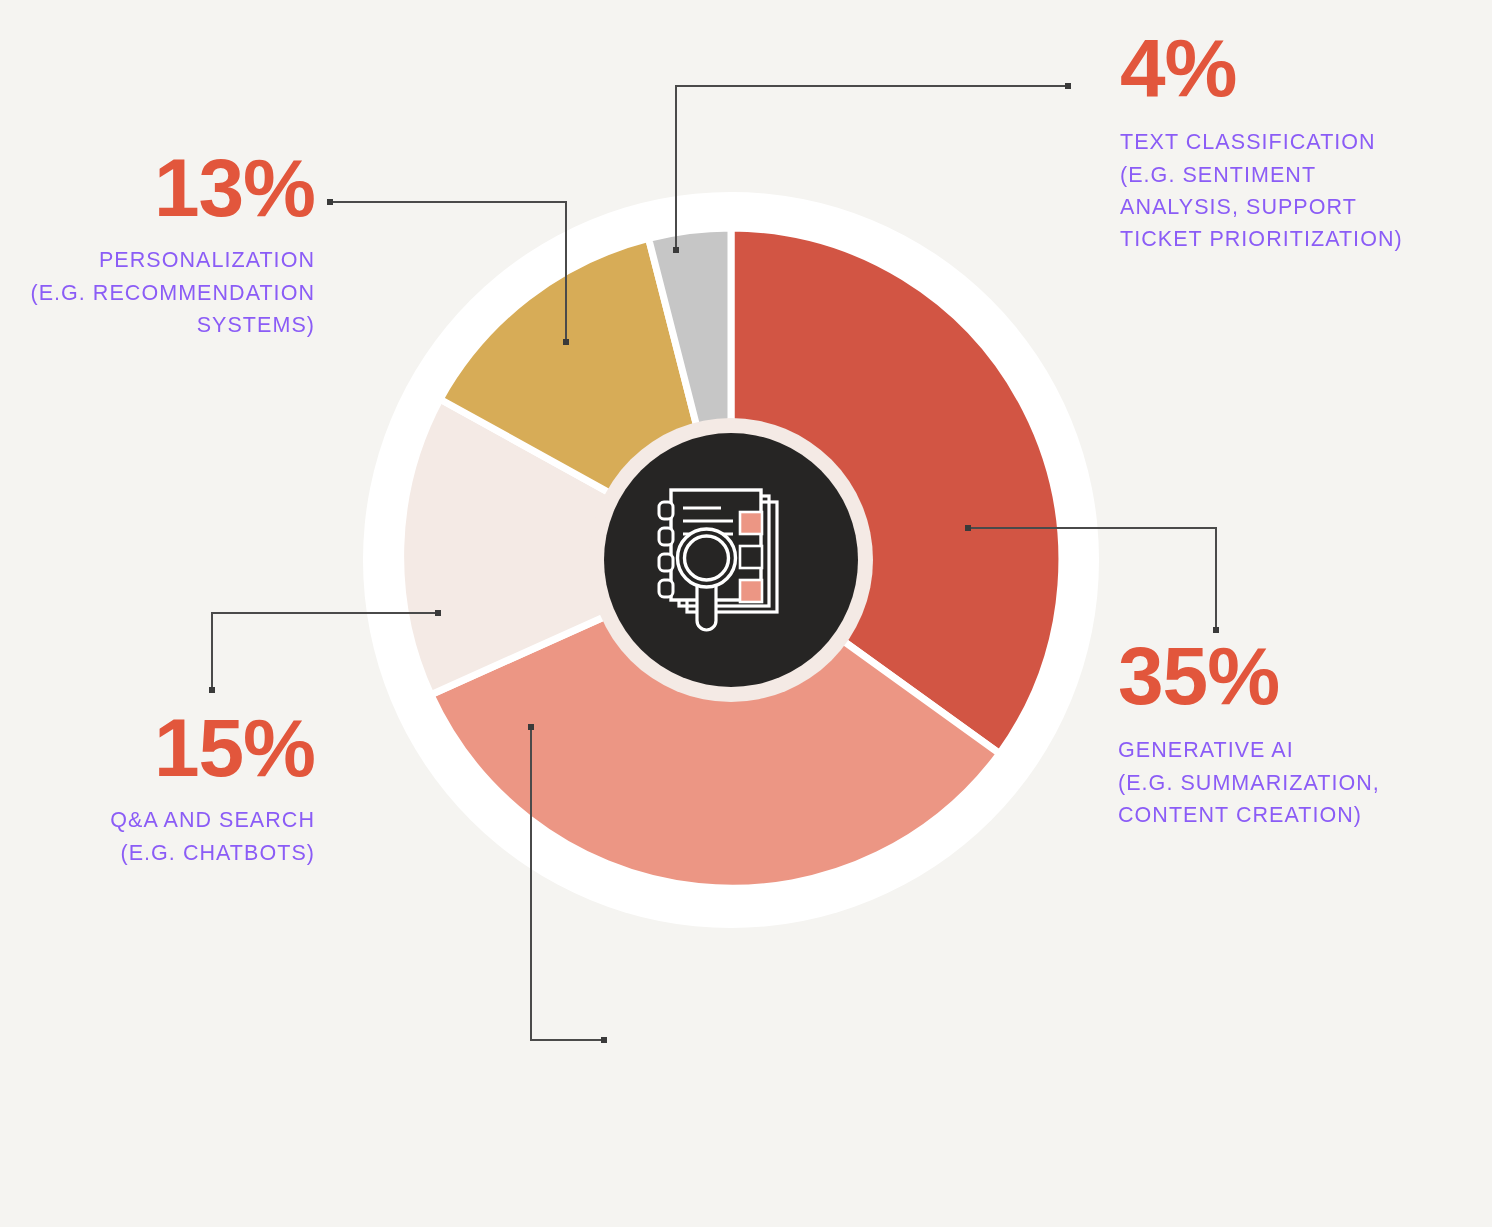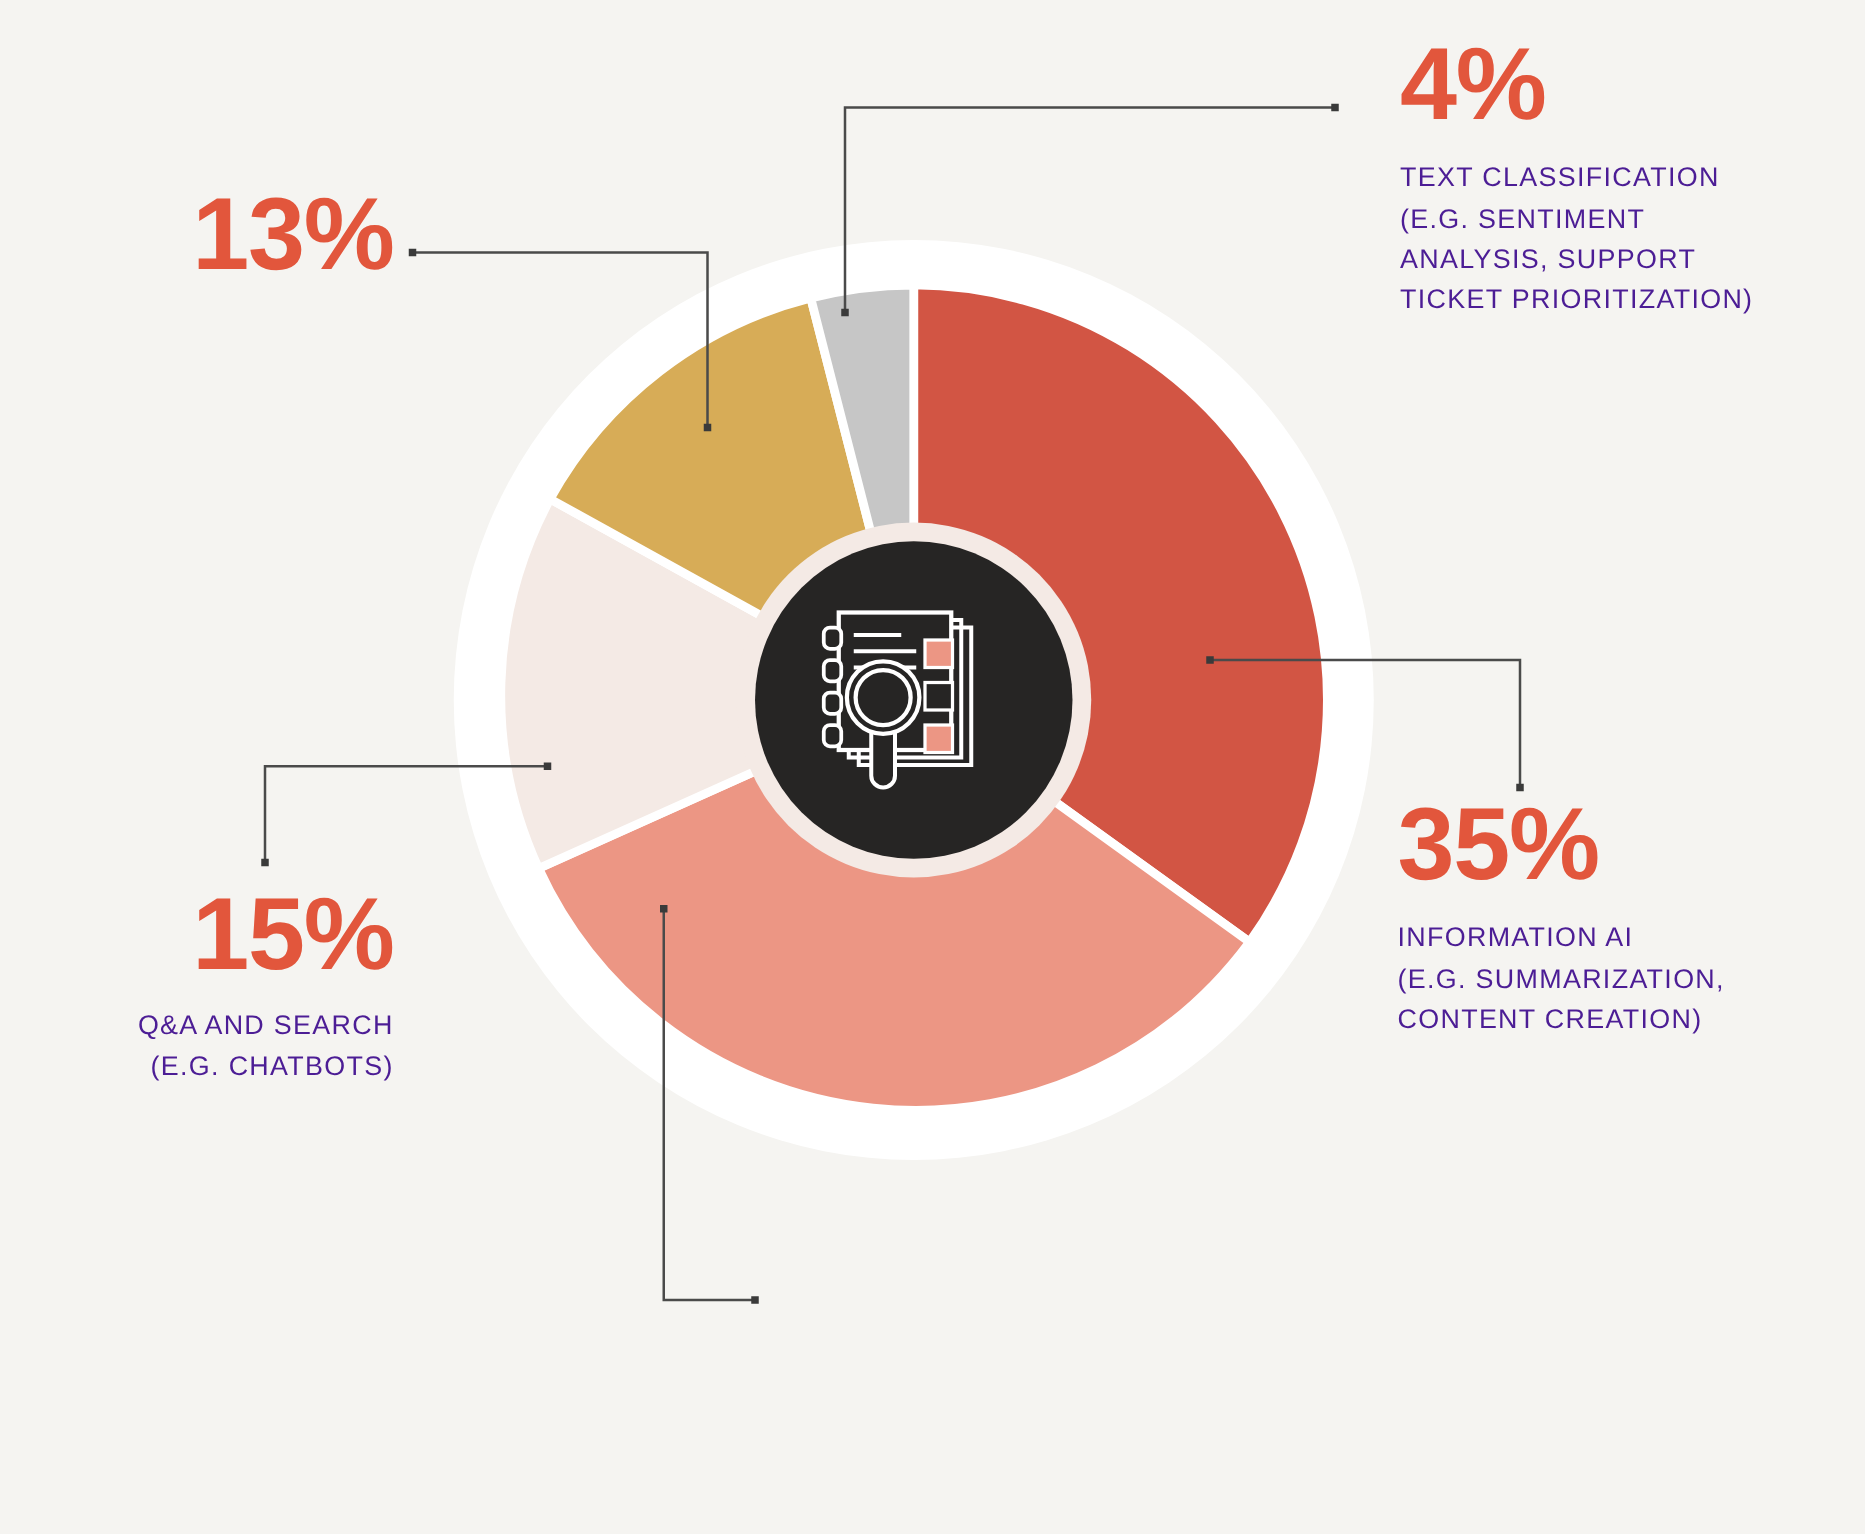--- a/index.html
+++ b/index.html
@@ -36,21 +36,21 @@
   .pct {
     color: #E2563C;
     font-size: 82px;
     font-weight: 700;
     line-height: 0.98;
     letter-spacing: -1px;
     margin: 0 0 16px 0;
     font-family: "Liberation Sans", sans-serif;
   }
   .desc {
-    color: #4c1d95;
+    color: #8b5cf6;
     font-size: 21.5px;
     line-height: 1.50;
     letter-spacing: 1.05px;
     margin: 0;
     font-family: "Liberation Sans", sans-serif;
     white-space: pre-line;
   }
   .align-right { text-align: right; }
   .align-left  { text-align: left; }
 
@@ -139,27 +139,30 @@
   <div class="callout align-left" id="callout-text-classification">
     <div class="pct">4%</div>
     <div class="desc">TEXT CLASSIFICATION
 (E.G. SENTIMENT
 ANALYSIS, SUPPORT
 TICKET PRIORITIZATION)</div>
   </div>
 
   <div class="callout align-left" id="callout-generative-ai">
     <div class="pct">35%</div>
-    <div class="desc">INFORMATION AI
+    <div class="desc">GENERATIVE AI
 (E.G. SUMMARIZATION,
 CONTENT CREATION)</div>
   </div>
 
   <div class="callout align-right" id="callout-personalization">
     <div class="pct">13%</div>
+    <div class="desc">PERSONALIZATION
+(E.G. RECOMMENDATION
+SYSTEMS)</div>
   </div>
 
   <div class="callout align-right" id="callout-qa-search">
     <div class="pct">15%</div>
     <div class="desc">Q&amp;A AND SEARCH
 (E.G. CHATBOTS)</div>
   </div>
 
 
 </div>

